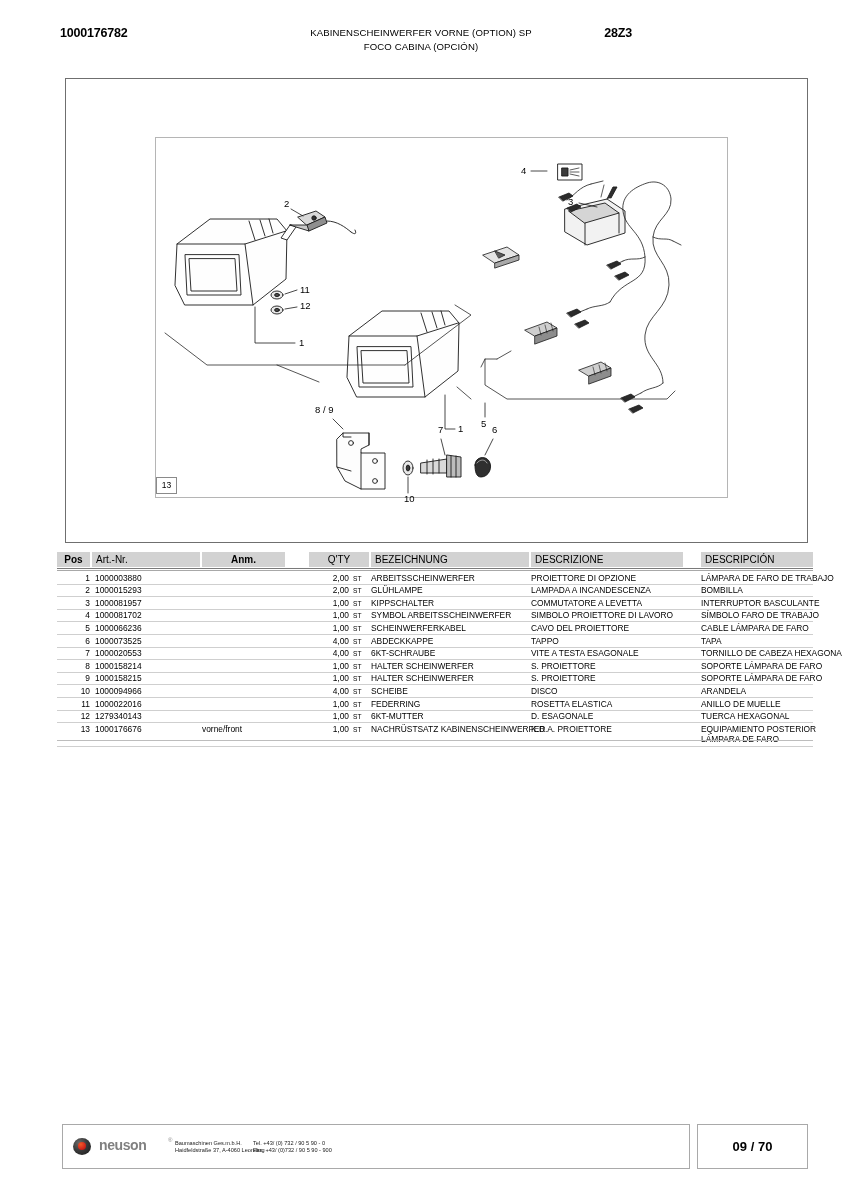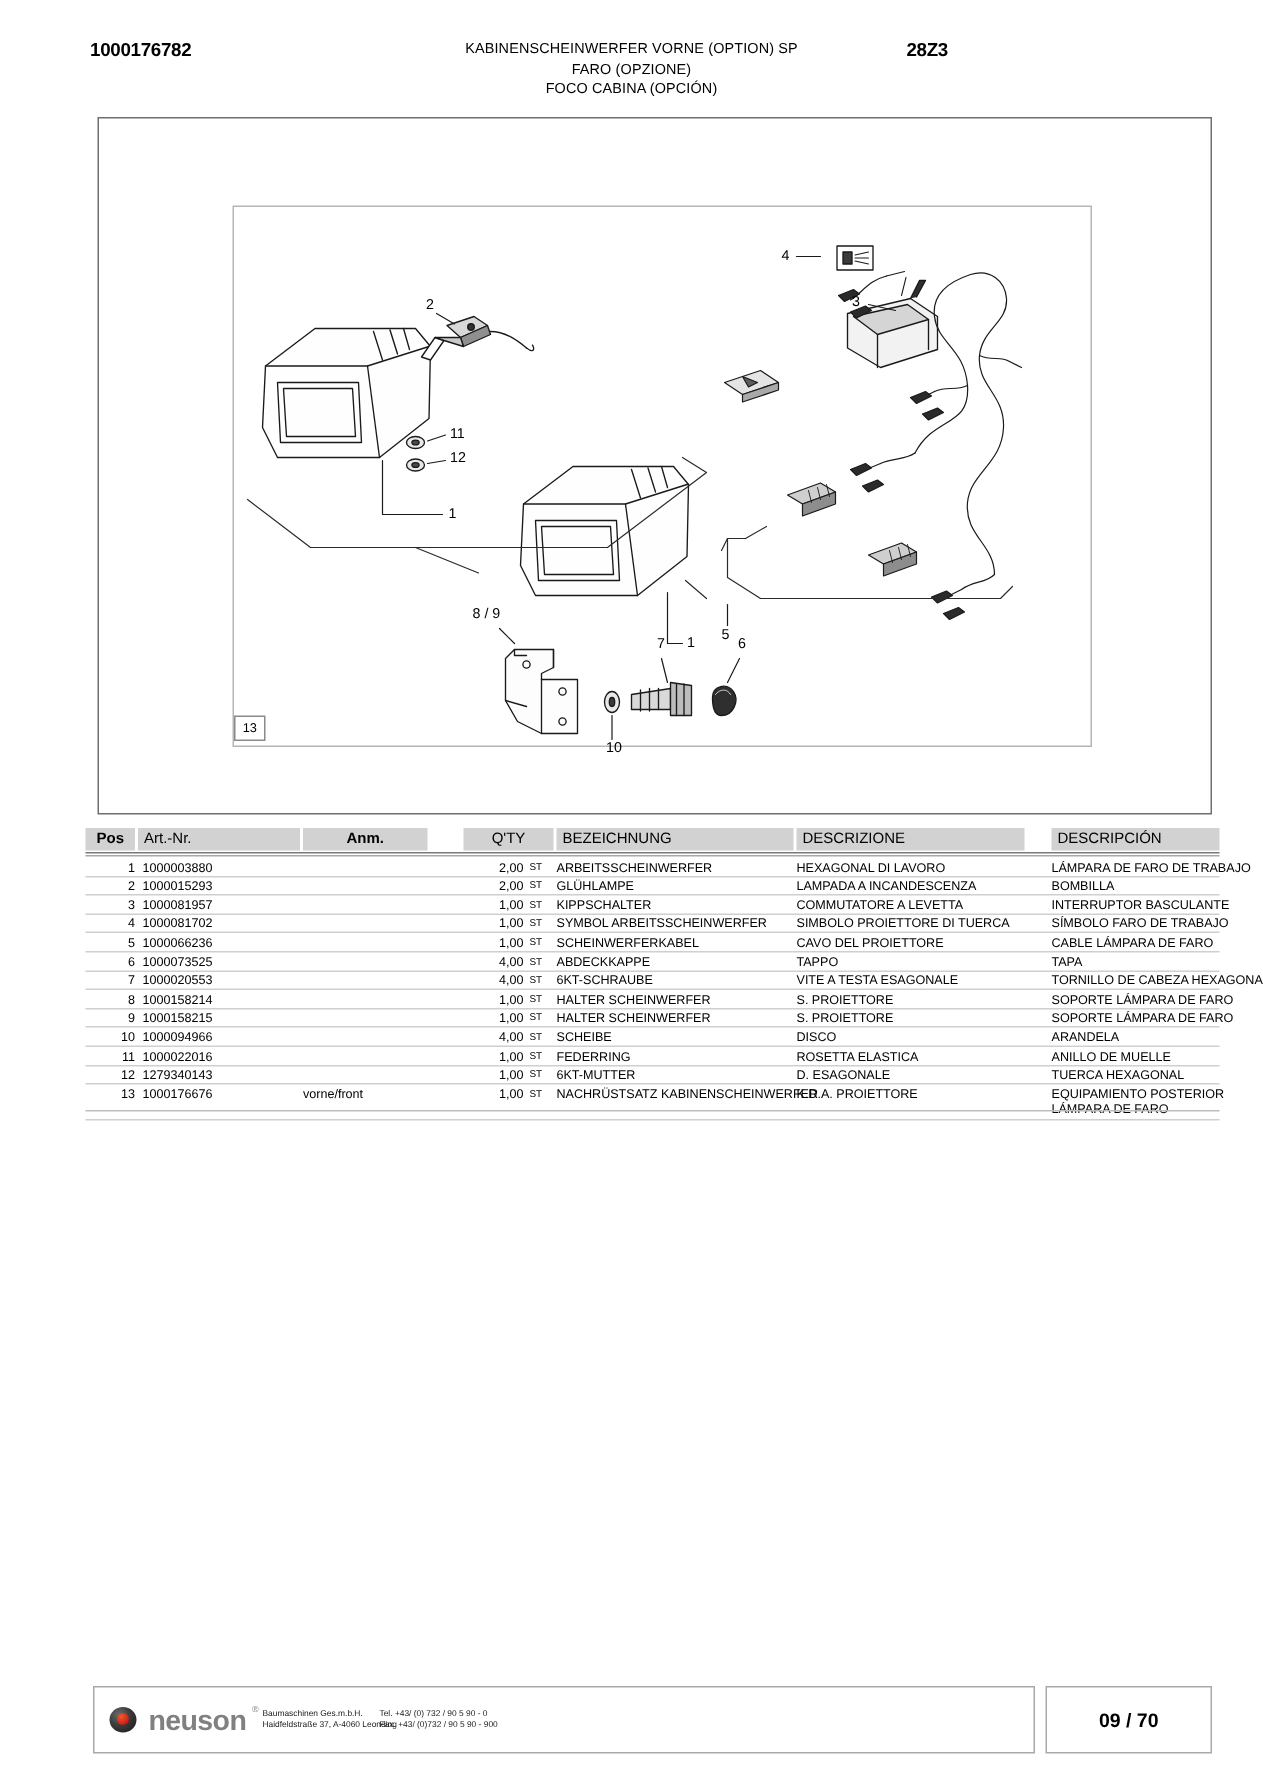--- a/index.html
+++ b/index.html
@@ -189,21 +189,21 @@
     content: "";
     position: absolute;
     left: 5px; top: 4px;
     width: 8px; height: 8px;
     border-radius: 50%;
     background: radial-gradient(circle at 35% 30%, #f05a28 0%, #d2261c 60%, #8d1410 100%);
   }
   .logo-word {
     position: absolute;
     left: 36px; top: 12px;
-    font-size: 19px;
+    font-size: 14px;
     font-weight: bold;
     color: #808080;
     letter-spacing: -0.4px;
   }
   .logo-tm {
     position: absolute;
     left: 105px; top: 12px;
     font-size: 6px;
     color: #8c8c8c;
   }
@@ -234,21 +234,20 @@
     line-height: 43px;
   }
 </style>
 </head>
 <body>
 
 <div class="page-header">
   <div class="doc-number">1000176782</div>
   <div class="title-block">
     <div class="title-line">KABINENSCHEINWERFER VORNE (OPTION) SP</div>
-    <div class="title-line">FARO (OPZIONE)</div>
     <div class="title-line">FOCO CABINA (OPCIÓN)</div>
   </div>
   <div class="doc-code">28Z3</div>
 </div>
 
 <div class="outer-frame"></div>
 <div class="inner-frame"></div>
 
 <div class="drawing">
   <svg width="573" height="361" viewBox="0 0 573 361">
@@ -436,21 +435,21 @@
     <div class="rule-b"></div>
   </div>
   <div class="tbody" id="tbody">
       <div class="trow">
         <div class="cell c-pos">1</div>
         <div class="cell c-art">1000003880</div>
         <div class="cell c-anm"></div>
         <div class="cell c-qty">2,00</div>
         <div class="cell c-unit">ST</div>
         <div class="cell c-bez">ARBEITSSCHEINWERFER</div>
-        <div class="cell c-desi">HEXAGONAL DI LAVORO</div>
+        <div class="cell c-desi">PROIETTORE DI OPZIONE</div>
         <div class="cell c-desp">LÁMPARA DE FARO DE TRABAJO</div>
       </div>
       <div class="trow">
         <div class="cell c-pos">2</div>
         <div class="cell c-art">1000015293</div>
         <div class="cell c-anm"></div>
         <div class="cell c-qty">2,00</div>
         <div class="cell c-unit">ST</div>
         <div class="cell c-bez">GLÜHLAMPE</div>
         <div class="cell c-desi">LAMPADA A INCANDESCENZA</div>
@@ -466,21 +465,21 @@
         <div class="cell c-desi">COMMUTATORE A LEVETTA</div>
         <div class="cell c-desp">INTERRUPTOR BASCULANTE</div>
       </div>
       <div class="trow">
         <div class="cell c-pos">4</div>
         <div class="cell c-art">1000081702</div>
         <div class="cell c-anm"></div>
         <div class="cell c-qty">1,00</div>
         <div class="cell c-unit">ST</div>
         <div class="cell c-bez">SYMBOL ARBEITSSCHEINWERFER</div>
-        <div class="cell c-desi">SIMBOLO PROIETTORE DI TUERCA</div>
+        <div class="cell c-desi">SIMBOLO PROIETTORE DI LAVORO</div>
         <div class="cell c-desp">SÍMBOLO FARO DE TRABAJO</div>
       </div>
       <div class="trow">
         <div class="cell c-pos">5</div>
         <div class="cell c-art">1000066236</div>
         <div class="cell c-anm"></div>
         <div class="cell c-qty">1,00</div>
         <div class="cell c-unit">ST</div>
         <div class="cell c-bez">SCHEINWERFERKABEL</div>
         <div class="cell c-desi">CAVO DEL PROIETTORE</div>

